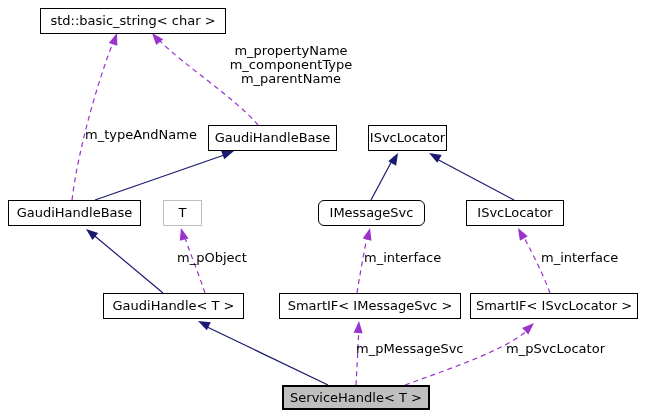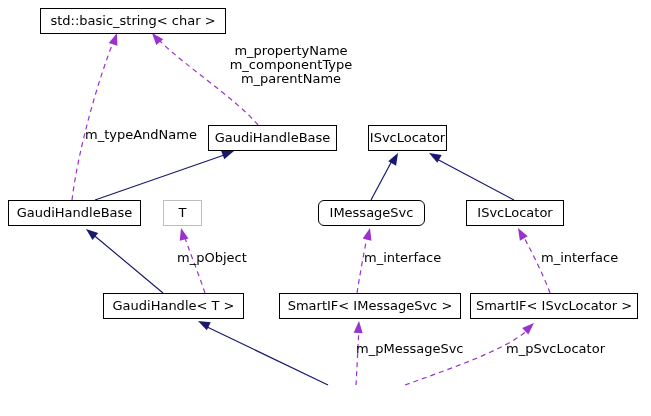--- a/index.html
+++ b/index.html
@@ -91,20 +91,21 @@
   <div class="node" style="left:318px;top:200px;width:105px;border-radius:6px;">IMessageSvc</div>
 
   <div class="node" style="left:466px;top:200px;width:96px;">ISvcLocator</div>
 
   <div class="node" style="left:103px;top:293px;width:139px;">GaudiHandle&lt; T &gt;</div>
 
   <div class="node" style="left:267px;top:293px;width:180px;margin-left:12px;">SmartIF&lt; IMessageSvc &gt;</div>
 
   <div class="node" style="left:470px;top:293px;width:166px;">SmartIF&lt; ISvcLocator &gt;</div>
 
+  <div class="node current" style="left:282px;top:385px;width:144px;">ServiceHandle&lt; T &gt;</div>
 
   <div class="elabel center" style="left:216px;top:44px;width:150px;">m_propertyName
 m_componentType
 m_parentName</div>
 
   <div class="elabel" style="left:85px;top:128px;text-align:center;">m_typeAndName</div>
 
   <div class="elabel" style="left:177px;top:251px;">m_pObject</div>
 
   <div class="elabel" style="left:364px;top:251px;">m_interface</div>

